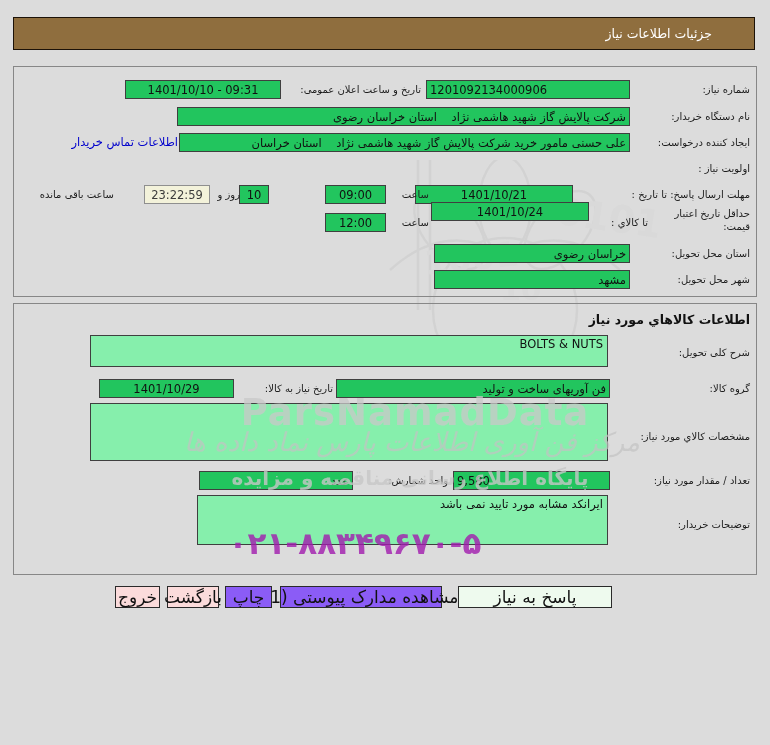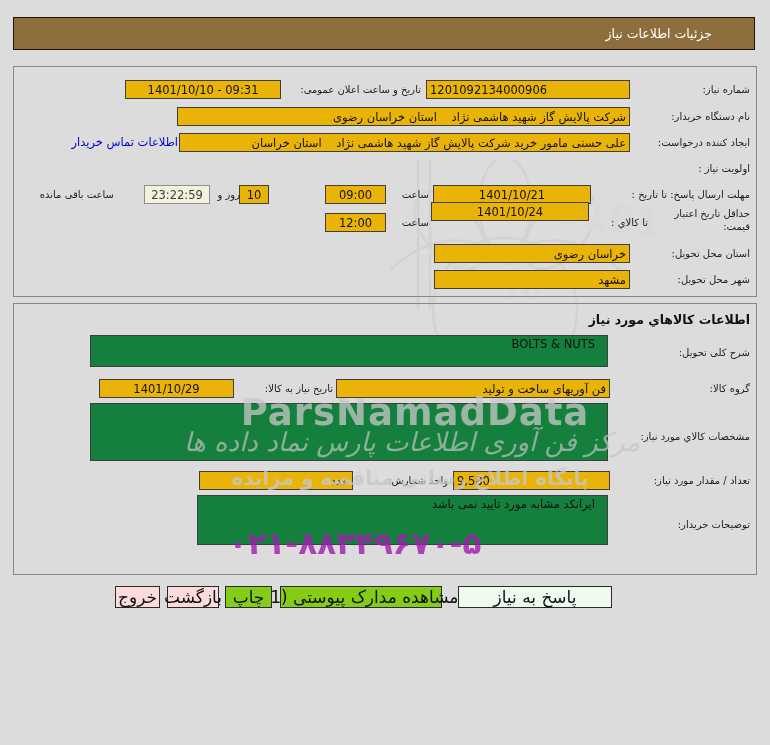--- a/index.html
+++ b/index.html
@@ -10,35 +10,35 @@
     border:1px solid #1c1208;color:#fff;font-size:12.5px;display:flex;align-items:center;
     justify-content:flex-start;padding-right:42px;box-sizing:border-box;z-index:3;}
 
   .panel{position:absolute;left:13px;width:742px;border:1px solid #878787;background:transparent;z-index:2;}
   .p1{top:66px;height:229px;}
   .p2{top:303px;height:270px;}
 
   .lbl{position:absolute;font-size:10px;color:#1c1c1c;white-space:nowrap;line-height:17px;z-index:3;}
   .lbl2{text-align:right;line-height:13px;}
 
-  .box{position:absolute;height:17px;background:#eab308;border:1px solid #3f3f3f;font-size:11.5px;
+  .box{position:absolute;height:17px;background:#22c55e;border:1px solid #3f3f3f;font-size:11.5px;
     color:#111;display:flex;align-items:center;padding:0 3px;overflow:hidden;white-space:pre;z-index:3;box-sizing:content-box;}
   .box.center{justify-content:center;}
   .box .ltr{direction:ltr;unicode-bidi:embed;}
   .yellow{background:#f3f2da;border-color:#8f8f8f;color:#3c3c3c;}
 
-  .ta{position:absolute;background:#15803d;border:1px solid #3f3f3f;font-size:11.5px;color:#111;
-    padding:1px 12px;overflow:hidden;z-index:3;box-sizing:border-box;}
+  .ta{position:absolute;background:#86efac;border:1px solid #3f3f3f;font-size:11.5px;color:#111;
+    padding:1px 4px;overflow:hidden;z-index:3;box-sizing:border-box;}
 
   .link{position:absolute;font-size:11.5px;color:#0000cc;white-space:nowrap;cursor:pointer;z-index:3;line-height:17px;}
 
   .btn{position:absolute;top:586px;height:20px;border:1px solid #2a2a2a;font-size:17px;color:#111;
     display:flex;align-items:center;justify-content:center;cursor:pointer;z-index:3;white-space:nowrap;}
   .btn.green{background:#eefaee;}
-  .btn.white{background:#84cc16;}
+  .btn.white{background:#8b5cf6;}
   .btn.pink{background:#fbdbdb;}
 
   .sectitle{position:absolute;font-size:12.5px;font-weight:bold;color:#111;z-index:3;white-space:nowrap;}
 
   
   .wm-under{position:absolute;z-index:1;color:#d9d9d9;font-weight:bold;white-space:nowrap;}
   .wm-over{position:absolute;z-index:6;pointer-events:none;text-align:center;white-space:nowrap;}
   .wm-latin{top:391px;left:195px;width:440px;font-size:37px;font-weight:bold;color:#c9c9c9;opacity:.75;letter-spacing:1px;}
   .wm-callig{top:427px;left:190px;width:450px;font-size:26px;color:#c3c3c3;opacity:.7;font-style:italic;}
   .wm-slogan{top:466px;left:205px;width:410px;font-size:20px;font-weight:bold;color:#c7c7c7;opacity:.8;}
@@ -81,21 +81,21 @@
   <div class="lbl" style="top:108px;right:20px;">نام دستگاه خریدار:</div>
   <div class="box" style="top:107px;right:140px;width:445px;"><span>شرکت پالایش گاز شهید هاشمی نژاد    استان خراسان رضوی</span></div>
 
   <div class="lbl" style="top:134px;right:20px;">ایجاد کننده درخواست:</div>
   <div class="box" style="top:133px;right:140px;width:443px;"><span>علی حسنی مامور خرید شرکت پالایش گاز شهید هاشمی نژاد    استان خراسان</span></div>
   <div class="link" style="top:134px;right:592px;">اطلاعات تماس خریدار</div>
 
   <div class="lbl" style="top:160px;right:20px;">اولویت نیاز :</div>
 
   <div class="lbl" style="top:186px;right:20px;">مهلت ارسال پاسخ: تا تاریخ :</div>
-  <div class="box center" style="top:185px;right:179px;width:150px;"><span class="ltr">1401/10/21</span></div>
+  <div class="box center" style="top:185px;right:197px;width:150px;"><span class="ltr">1401/10/21</span></div>
   <div class="lbl" style="top:186px;right:341px;">ساعت</div>
   <div class="box center" style="top:185px;right:384px;width:53px;"><span class="ltr">09:00</span></div>
   <div class="box center" style="top:185px;right:501px;width:22px;"><span class="ltr">10</span></div>
   <div class="lbl" style="top:186px;right:530px;">روز و</div>
   <div class="box center yellow" style="top:185px;right:560px;width:58px;"><span class="ltr">23:22:59</span></div>
   <div class="lbl" style="top:186px;right:656px;">ساعت باقی مانده</div>
 
   <div class="lbl lbl2" style="top:207px;right:20px;">
     <span>حداقل تاریخ اعتبار</span><br>
     <span>قیمت:</span>

